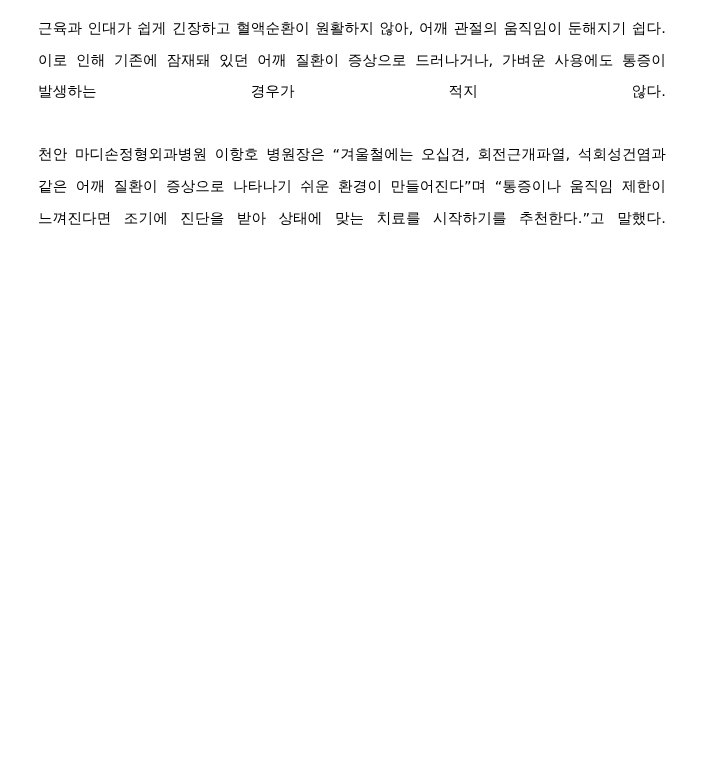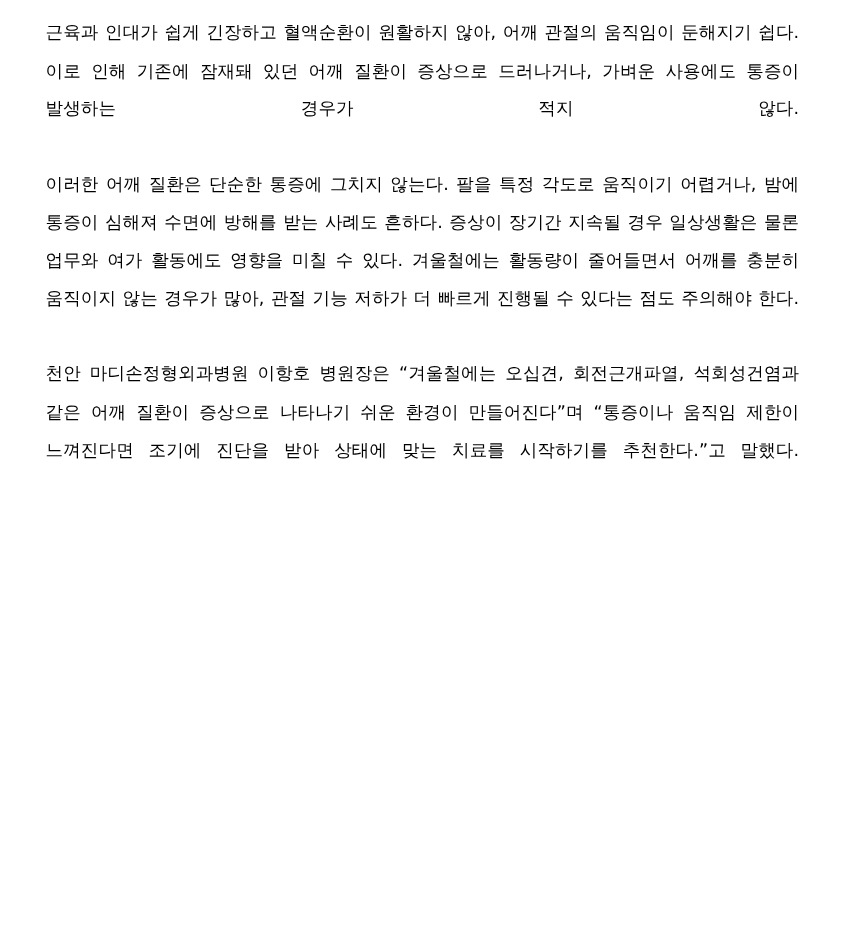--- a/index.html
+++ b/index.html
@@ -40,16 +40,15 @@
     display: inline-block;
     width: 100%;
   }
 </style>
 </head>
 <body>
 
 <div class="page">
   <div class="article">
     <p class="para">근육과 인대가 쉽게 긴장하고 혈액순환이 원활하지 않아, 어깨 관절의 움직임이 둔해지기 쉽다. 이로 인해 기존에 잠재돼 있던 어깨 질환이 증상으로 드러나거나, 가벼운 사용에도 통증이 발생하는 경우가 적지 않다.</p>
-    <p class="para">이러한 어깨 질환은 단순한 통증에 그치지 않는다. 팔을 특정 각도로 움직이기 어렵거나, 밤에 통증이 심해져 수면에 방해를 받는 사례도 흔하다. 증상이 장기간 지속될 경우 일상생활은 물론 업무와 여가 활동에도 영향을 미칠 수 있다. 겨울철에는 활동량이 줄어들면서 어깨를 충분히 움직이지 않는 경우가 많아, 관절 기능 저하가 더 빠르게 진행될 수 있다는 점도 주의해야 한다.</p>
     <p class="para">천안 마디손정형외과병원 이항호 병원장은 “겨울철에는 오십견, 회전근개파열, 석회성건염과 같은 어깨 질환이 증상으로 나타나기 쉬운 환경이 만들어진다”며 “통증이나 움직임 제한이 느껴진다면 조기에 진단을 받아 상태에 맞는 치료를 시작하기를 추천한다.”고 말했다.</p>
   </div>
 </div>
 
 </body></html>

